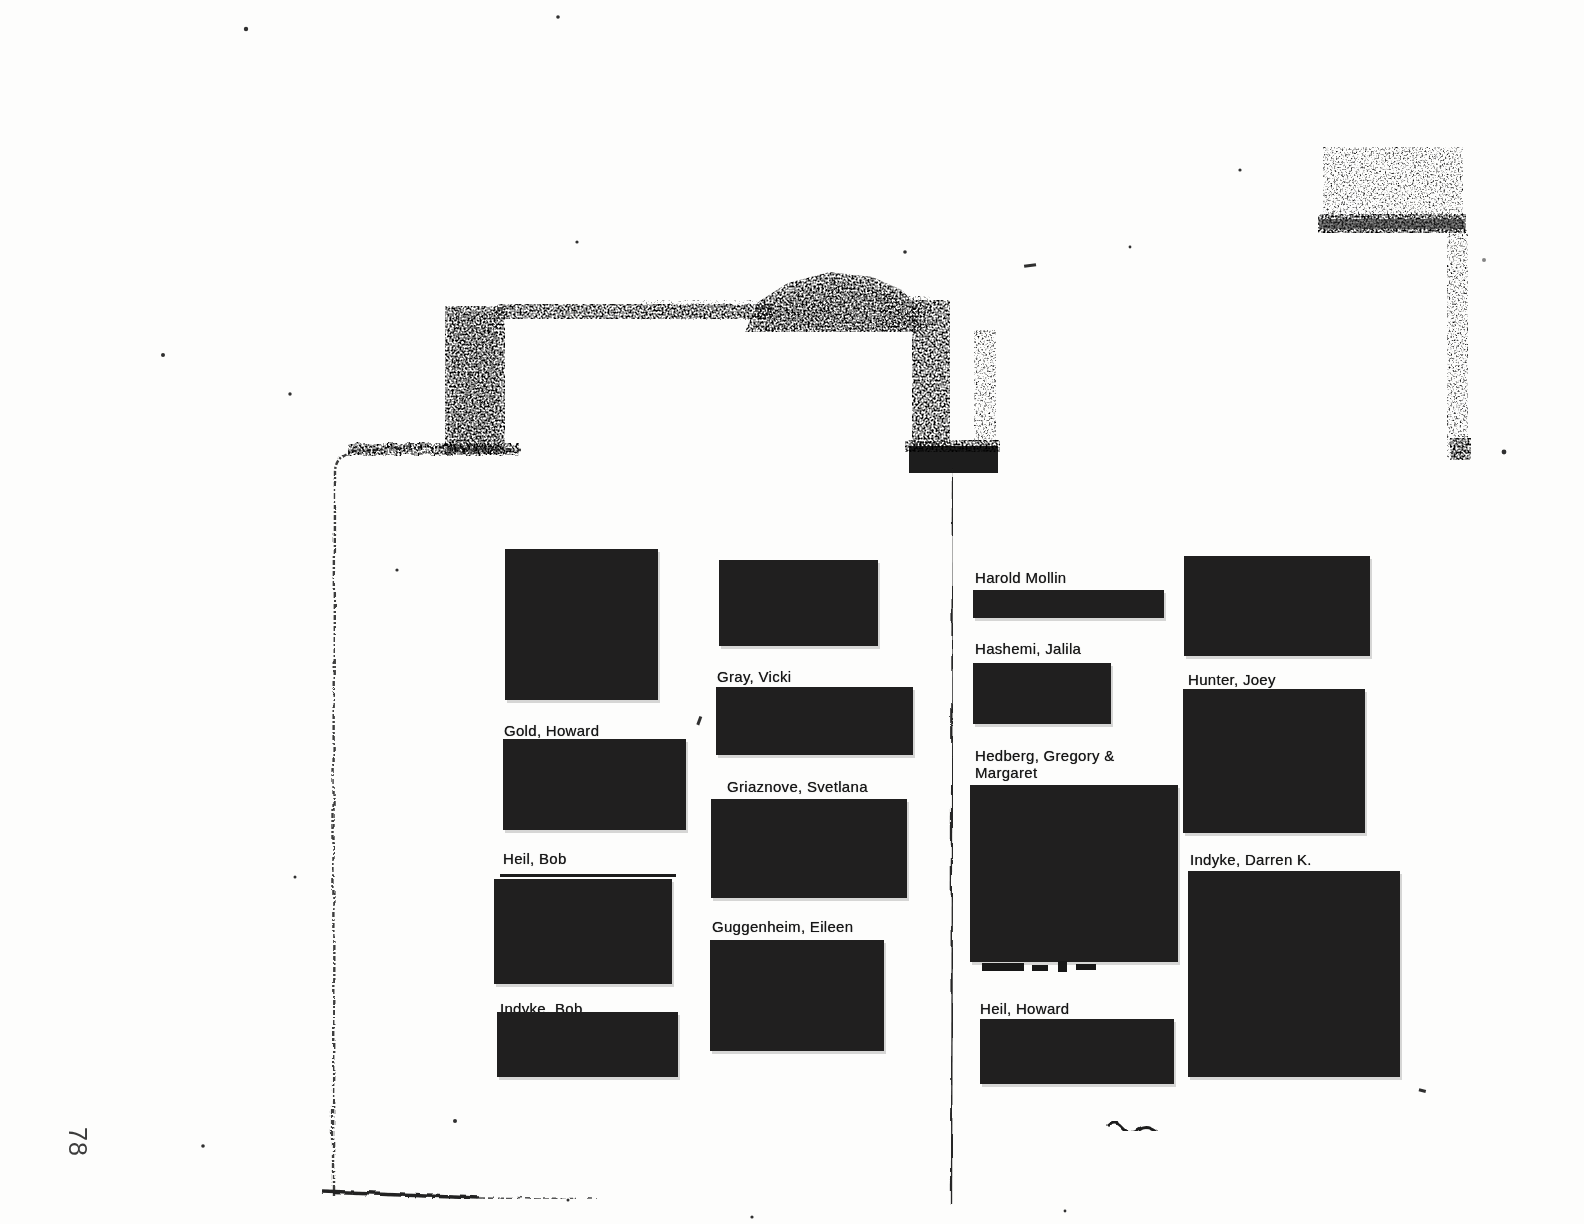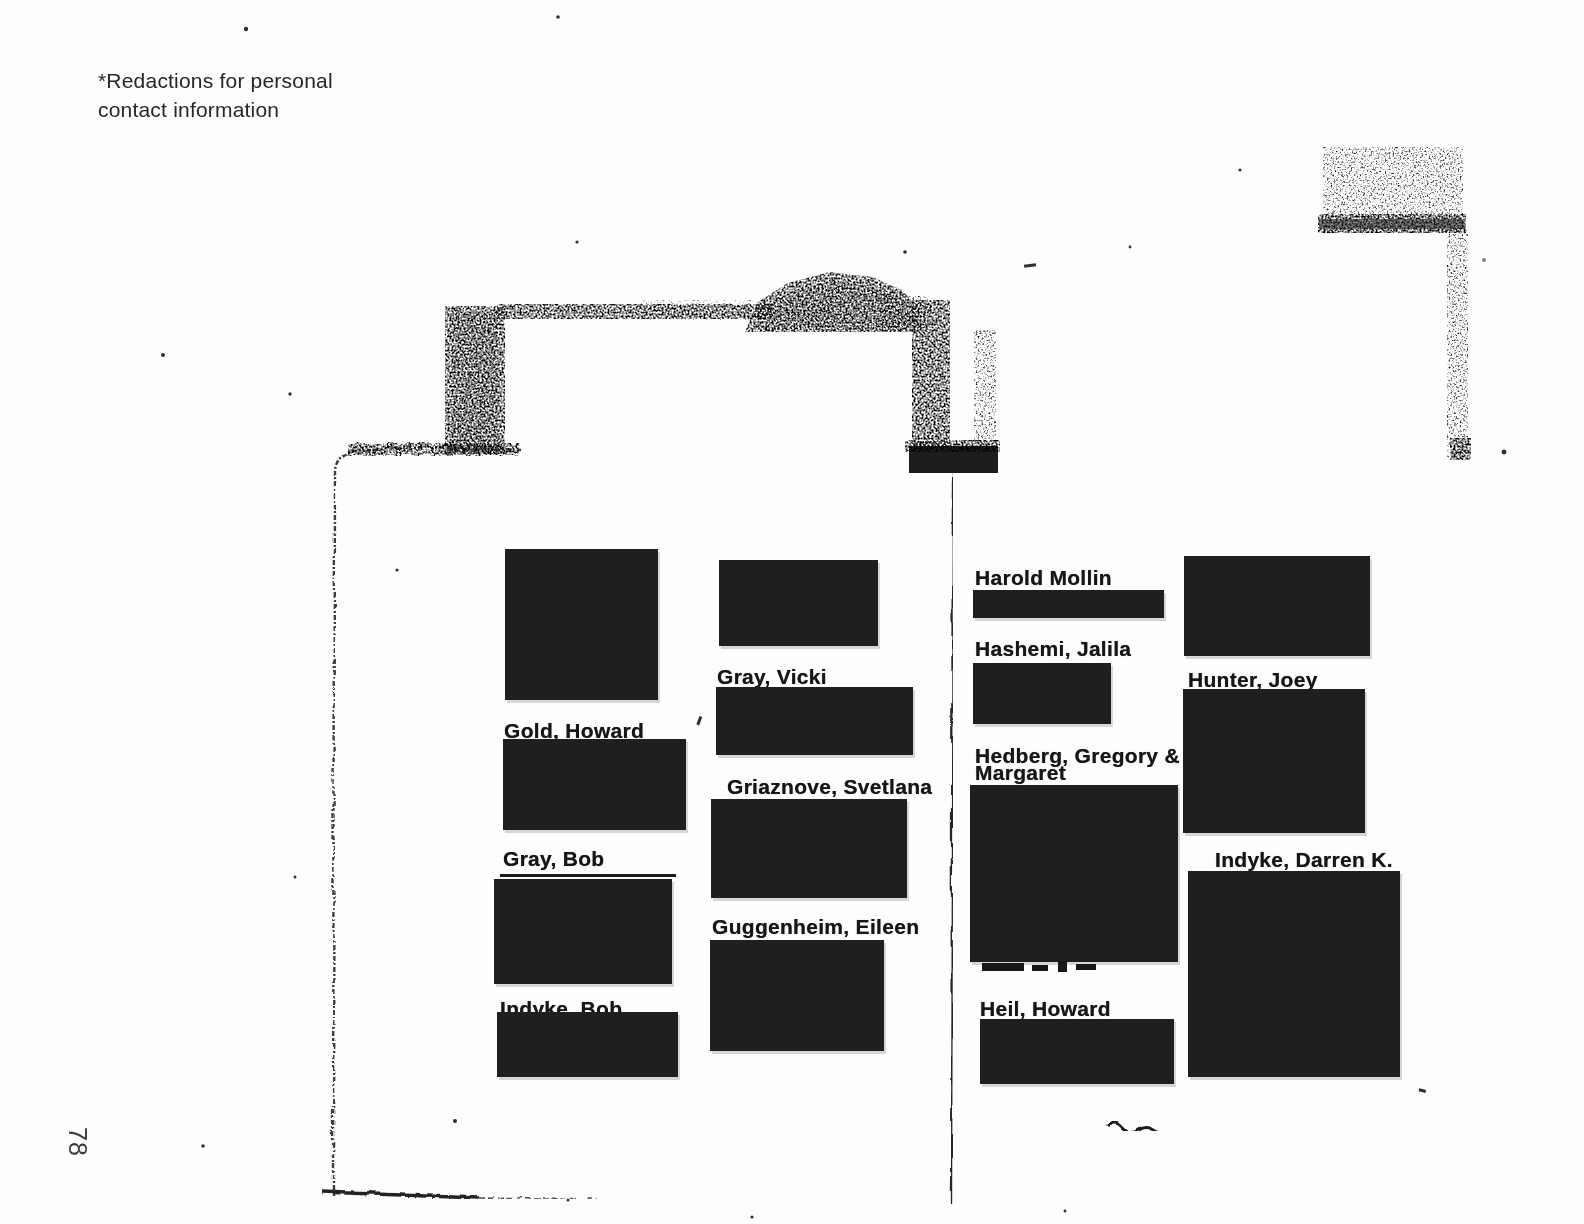--- a/index.html
+++ b/index.html
@@ -18,21 +18,21 @@
   .page-number{
     position:absolute;left:44px;top:1114px;
     width:40px;height:56px;
     font-size:25px;color:#3c3c3c;
     transform:rotate(90deg);
     letter-spacing:1px;
     text-align:center;
   }
   .name-label{
     position:absolute;
-    font-size:21px;font-weight:bold;color:#161616;
+    font-size:15px;font-weight:normal;color:#161616;
     letter-spacing:.3px;white-space:nowrap;
     text-shadow:0 0 .7px #4a4a4a;
     line-height:18px;
   }
   .redact{
     position:absolute;
     background:#201f1f;
     box-shadow:2px 3px 0 rgba(150,150,150,.38);
   }
   .underline-mark{
@@ -126,33 +126,29 @@
       <rect x="1419" y="1089" width="7" height="3" transform="rotate(14 1422 1090)"></rect>
       <circle cx="568" cy="1200" r="1.5"></circle>
       <circle cx="752" cy="1217" r="1.6"></circle>
       <circle cx="1065" cy="1211" r="1.4"></circle>
       <circle cx="295" cy="877" r="1.5"></circle>
       <circle cx="397" cy="570" r="1.6"></circle>
       <circle cx="1504" cy="452" r="2.4"></circle>
     </g>
   </svg>
 
-  <div class="note">
-    <div>*Redactions for personal</div>
-    <div>contact information</div>
-  </div>
 
   <div class="page-number">78</div>
 
   <div class="redact" style="left:505px;top:549px;width:153px;height:151px;"></div>
 
   <div class="name-label" style="left:504px;top:722px;">Gold, Howard</div>
   <div class="redact" style="left:503px;top:739px;width:183px;height:91px;"></div>
 
-  <div class="name-label" style="left:503px;top:850px;">Gray, Bob</div>
+  <div class="name-label" style="left:503px;top:850px;">Heil, Bob</div>
   <div class="underline-mark" style="left:500px;top:874px;width:176px;"></div>
   <div class="redact" style="left:494px;top:879px;width:178px;height:105px;"></div>
 
   <div class="name-label" style="left:500px;top:1000px;">Indyke, Bob</div>
   <div class="redact" style="left:497px;top:1012px;width:181px;height:65px;"></div>
 
   <div class="redact" style="left:719px;top:560px;width:159px;height:86px;"></div>
 
   <div class="name-label" style="left:717px;top:668px;">Gray, Vicki</div>
   <div class="redact" style="left:716px;top:687px;width:197px;height:68px;"></div>
@@ -179,16 +175,16 @@
   <div class="remnant" style="left:1076px;top:964px;width:20px;height:6px;"></div>
 
   <div class="name-label" style="left:980px;top:1000px;">Heil, Howard</div>
   <div class="redact" style="left:980px;top:1019px;width:194px;height:65px;"></div>
 
   <div class="redact" style="left:1184px;top:556px;width:186px;height:100px;"></div>
 
   <div class="name-label" style="left:1188px;top:671px;">Hunter, Joey</div>
   <div class="redact" style="left:1183px;top:689px;width:182px;height:144px;"></div>
 
-  <div class="name-label" style="left:1215px;top:851px;">Indyke, Darren K.</div>
+  <div class="name-label" style="left:1190px;top:851px;">Indyke, Darren K.</div>
   <div class="redact" style="left:1188px;top:871px;width:212px;height:206px;"></div>
 
 </div>
 
 </body></html>

